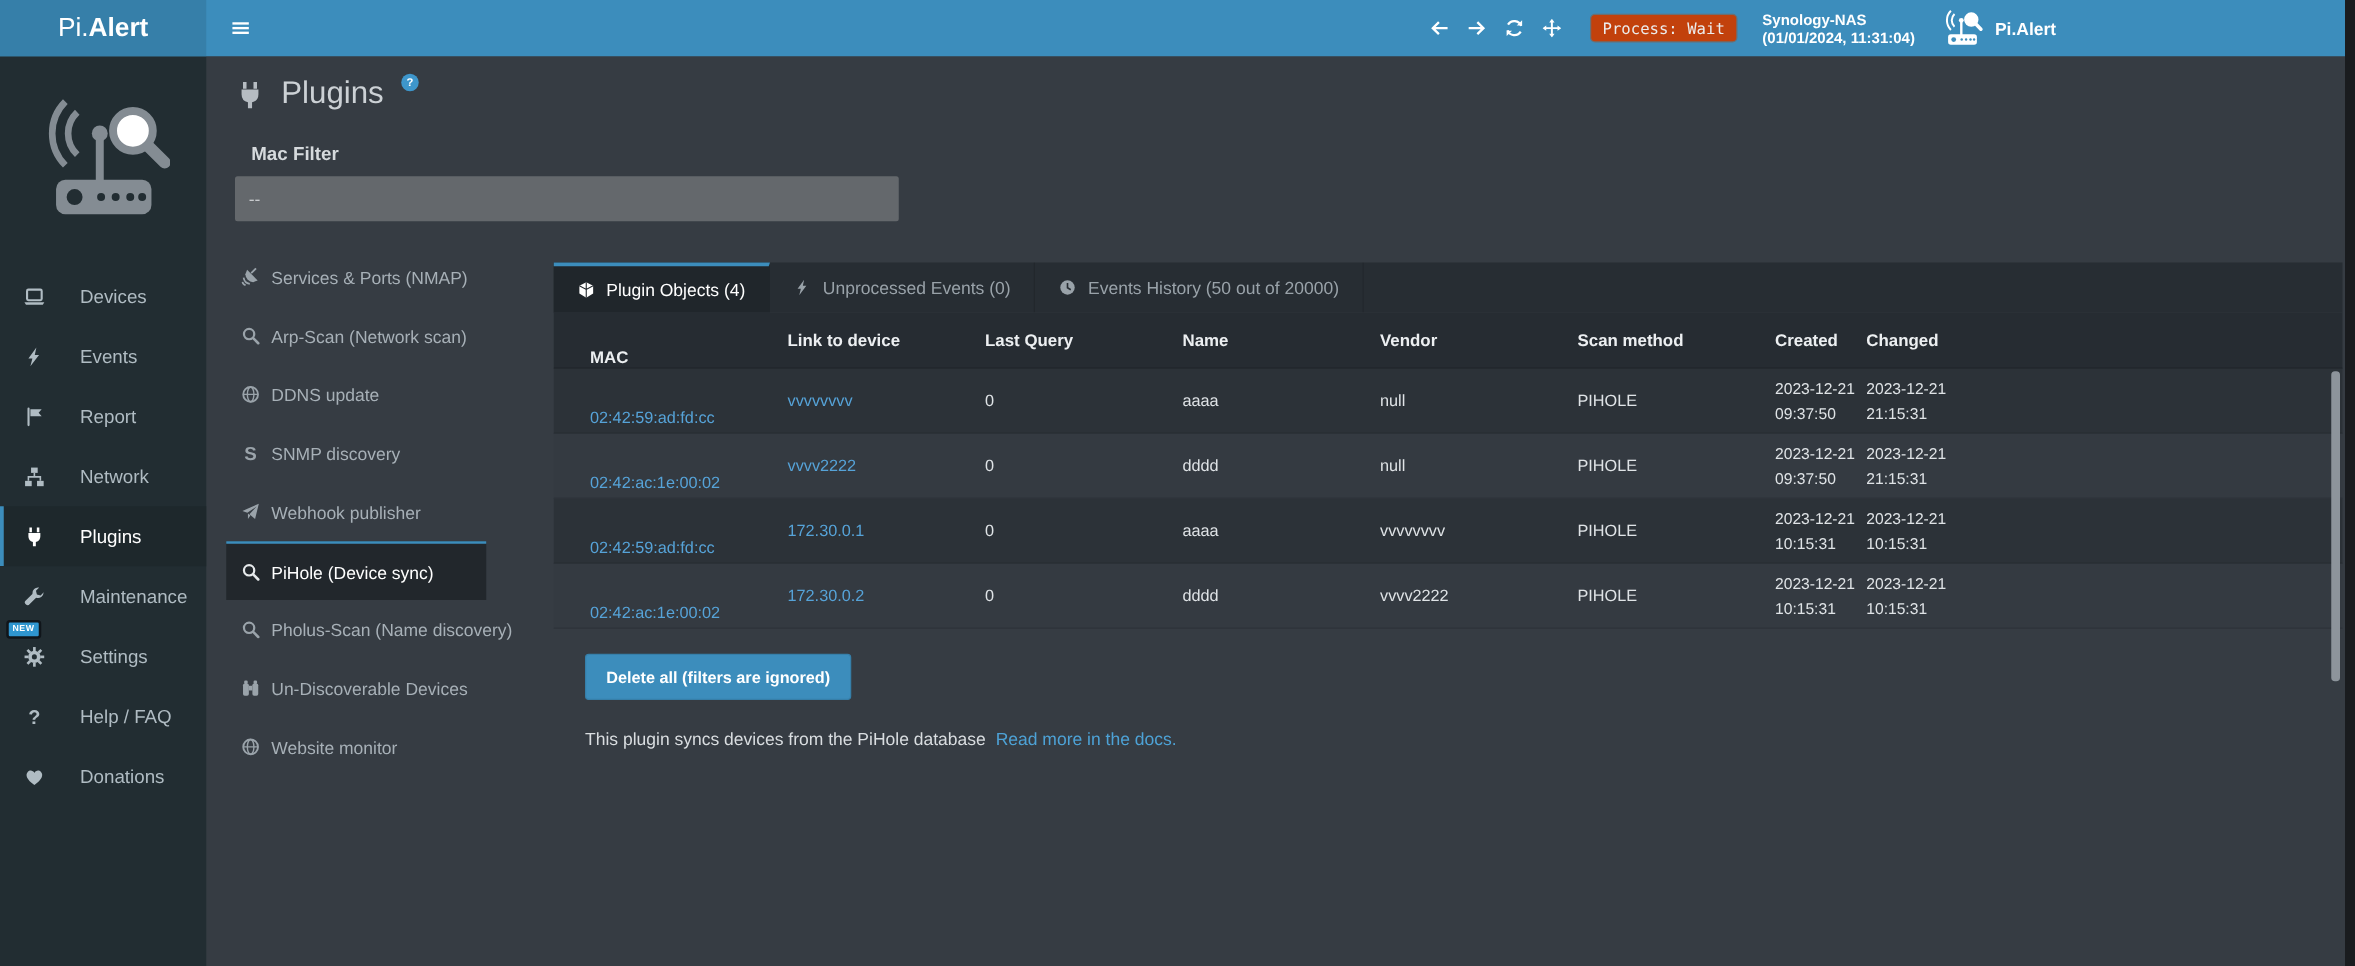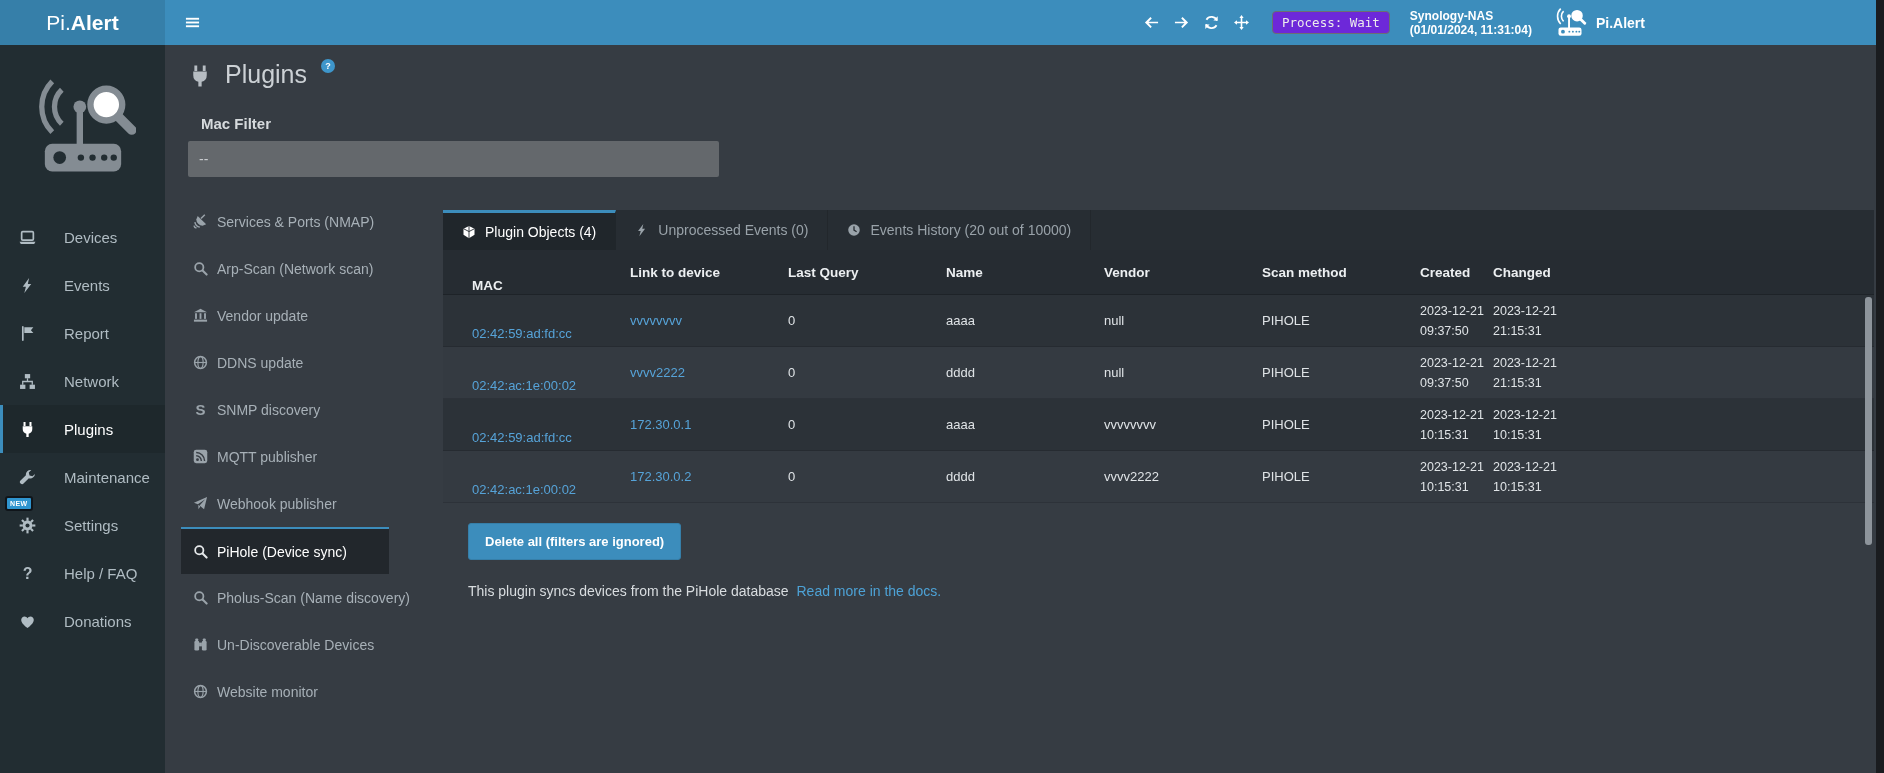--- a/index.html
+++ b/index.html
@@ -19,21 +19,21 @@
   .logo-box{position:absolute;left:0;top:0;width:165px;height:45px;background:var(--logobox);
     color:#fff;display:flex;align-items:center;justify-content:center;font-size:21px;cursor:pointer;}
   .logo-box b{font-weight:bold;}
   .hamburger{position:absolute;left:170px;top:0;width:44px;height:45px;display:flex;align-items:center;
     justify-content:center;color:#fff;cursor:pointer;}
   .hamburger .icn{width:15px;height:15px;}
   .tb-right{position:absolute;left:1136px;top:0;height:45px;display:flex;align-items:center;color:#fff;}
   .tb-btn{width:30px;height:45px;display:flex;align-items:center;justify-content:center;cursor:pointer;color:#fff;}
   .tb-btn .icn{width:15px;height:15px;}
   .process-badge{margin-left:16px;font-family:"DejaVu Sans Mono","Liberation Mono",monospace;font-size:12.5px;
-    color:#ececec;background:#6d28d9;border:1px solid #6b6f72;border-radius:4px;padding:3px 9px;white-space:nowrap;}
+    color:#ececec;background:#c2410c;border:1px solid #6b6f72;border-radius:4px;padding:3px 9px;white-space:nowrap;}
   .host-block{margin-left:20px;font-size:12px;font-weight:bold;line-height:14px;color:#fff;}
   .tb-brand{margin-left:20px;display:flex;align-items:center;gap:8px;}
   .tb-brand .icn{width:36px;height:32px;color:#fff;--hole:var(--accent);}
   .tb-brand .txt{font-size:14px;font-weight:bold;color:#fff;}
 
   
   .sidebar{position:absolute;left:0;top:45px;width:165px;bottom:0;background:var(--sidebar);z-index:4;}
   .side-logo{height:168px;display:flex;align-items:center;justify-content:center;color:#848c93;--hole:var(--sidebar);}
   .side-logo .icn{width:106px;height:106px;}
   .side-menu{position:absolute;top:168px;left:0;right:0;}
@@ -330,62 +330,35 @@
         <span class="icn">
           <svg viewBox="0 0 16 16">
             <circle cx="6.7" cy="6.7" r="4.4" fill="none" stroke="currentColor" stroke-width="1.9"></circle>
             <line x1="10.2" y1="10.2" x2="14.5" y2="14.5" stroke="currentColor" stroke-width="2.2" stroke-linecap="round"></line>
           </svg>
         </span>
         <span>Arp-Scan (Network scan)</span>
       </div>
       <div class="pnav-item">
         <span class="icn">
-          <svg viewBox="0 0 16 16">
-            <path d="M8 .8 15 4.6H1z" fill="currentColor"></path>
-            <g fill="currentColor">
-              <rect x="2.2" y="5.6" width="2" height="6"></rect>
-              <rect x="7" y="5.6" width="2" height="6"></rect>
-              <rect x="11.8" y="5.6" width="2" height="6"></rect>
-              <rect x="1" y="12.4" width="14" height="2.2"></rect>
-            </g>
-          </svg>
-        </span>
-        <span>Vendor update</span>
-      </div>
-      <div class="pnav-item">
-        <span class="icn">
           <svg viewBox="0 0 16 16" fill="none" stroke="currentColor">
             <circle cx="8" cy="8" r="6.3" stroke-width="1.6"></circle>
             <ellipse cx="8" cy="8" rx="2.8" ry="6.3" stroke-width="1.2"></ellipse>
             <line x1="1.7" y1="8" x2="14.3" y2="8" stroke-width="1.2"></line>
           </svg>
         </span>
         <span>DDNS update</span>
       </div>
       <div class="pnav-item">
         <span class="icn">
           <svg viewBox="0 0 16 16">
             <text x="8" y="13.5" font-size="16" font-weight="bold" text-anchor="middle" fill="currentColor" font-family="Liberation Sans,DejaVu Sans,sans-serif">S</text>
           </svg>
         </span>
         <span>SNMP discovery</span>
-      </div>
-      <div class="pnav-item">
-        <span class="icn">
-          <svg viewBox="0 0 16 16">
-            <rect x="0.8" y="0.8" width="14.4" height="14.4" rx="2.6" fill="currentColor"></rect>
-            <circle cx="4.8" cy="11.4" r="1.5" fill="#363c43"></circle>
-            <g fill="none" stroke="#363c43" stroke-width="1.5">
-              <path d="M3.4 7.2a5.5 5.5 0 0 1 5.5 5.5"></path>
-              <path d="M3.4 3.8a9 9 0 0 1 9 9"></path>
-            </g>
-          </svg>
-        </span>
-        <span>MQTT publisher</span>
       </div>
       <div class="pnav-item">
         <span class="icn">
           <svg viewBox="0 0 16 16" fill="currentColor">
             <path d="M15 1 1 7.2l4.2 1.6L13 3.5 7 10l4.8 4z"></path>
             <path d="M5.7 9.4V14l2.1-2.9z"></path>
           </svg>
         </span>
         <span>Webhook publisher</span>
       </div>
@@ -450,21 +423,21 @@
           </span>
           <span>Unprocessed Events (0)</span>
         </div>
         <div class="tab">
           <span class="icn">
             <svg viewBox="0 0 16 16">
               <circle cx="8" cy="8" r="6.6" fill="currentColor"></circle>
               <path d="M8 3.8v4.4l3 1.8" stroke="#272d33" stroke-width="1.5" fill="none"></path>
             </svg>
           </span>
-          <span>Events History (20 out of 10000)</span>
+          <span>Events History (50 out of 20000)</span>
         </div>
       </div>
     <div class="table-wrap">
       <div class="thead" id="thead">
           <div class="cell">MAC</div>
           <div class="cell">Link to device</div>
           <div class="cell">Last Query</div>
           <div class="cell">Name</div>
           <div class="cell">Vendor</div>
           <div class="cell">Scan method</div>

